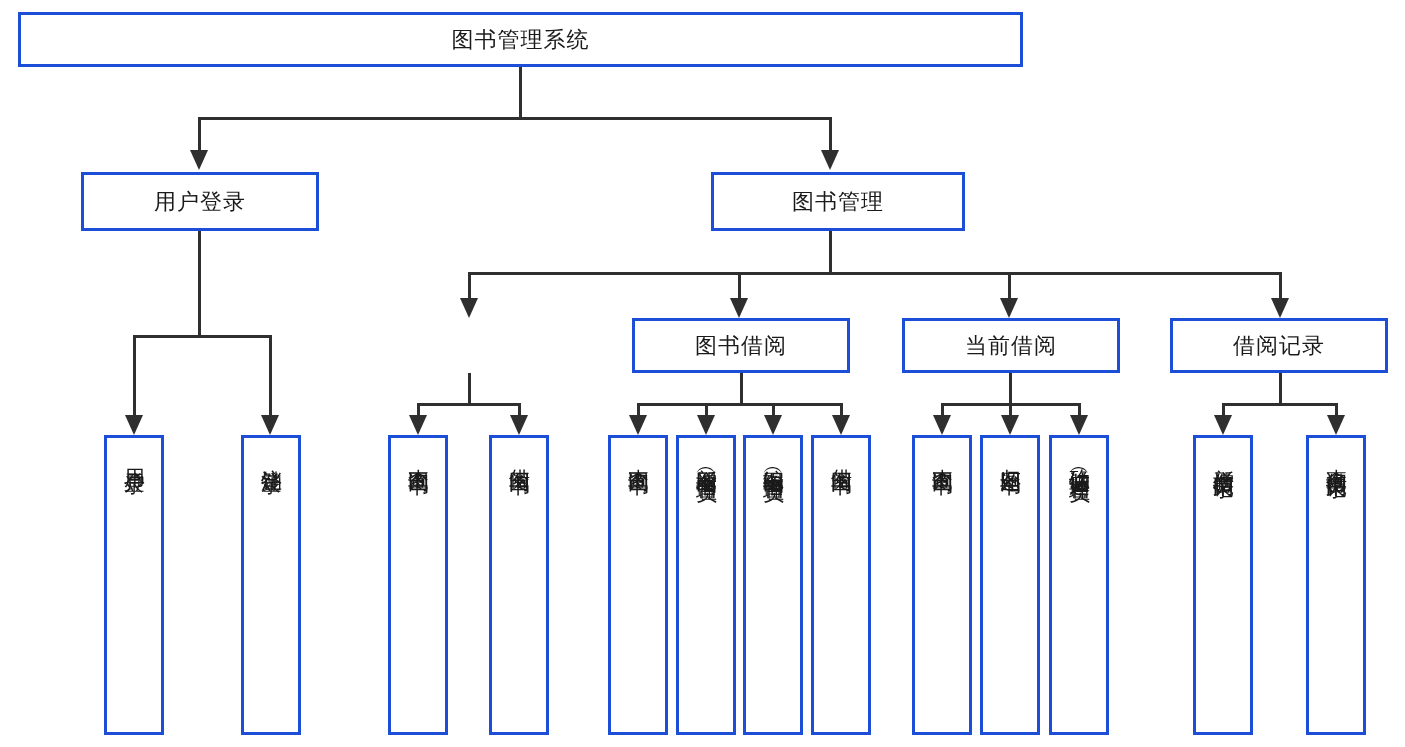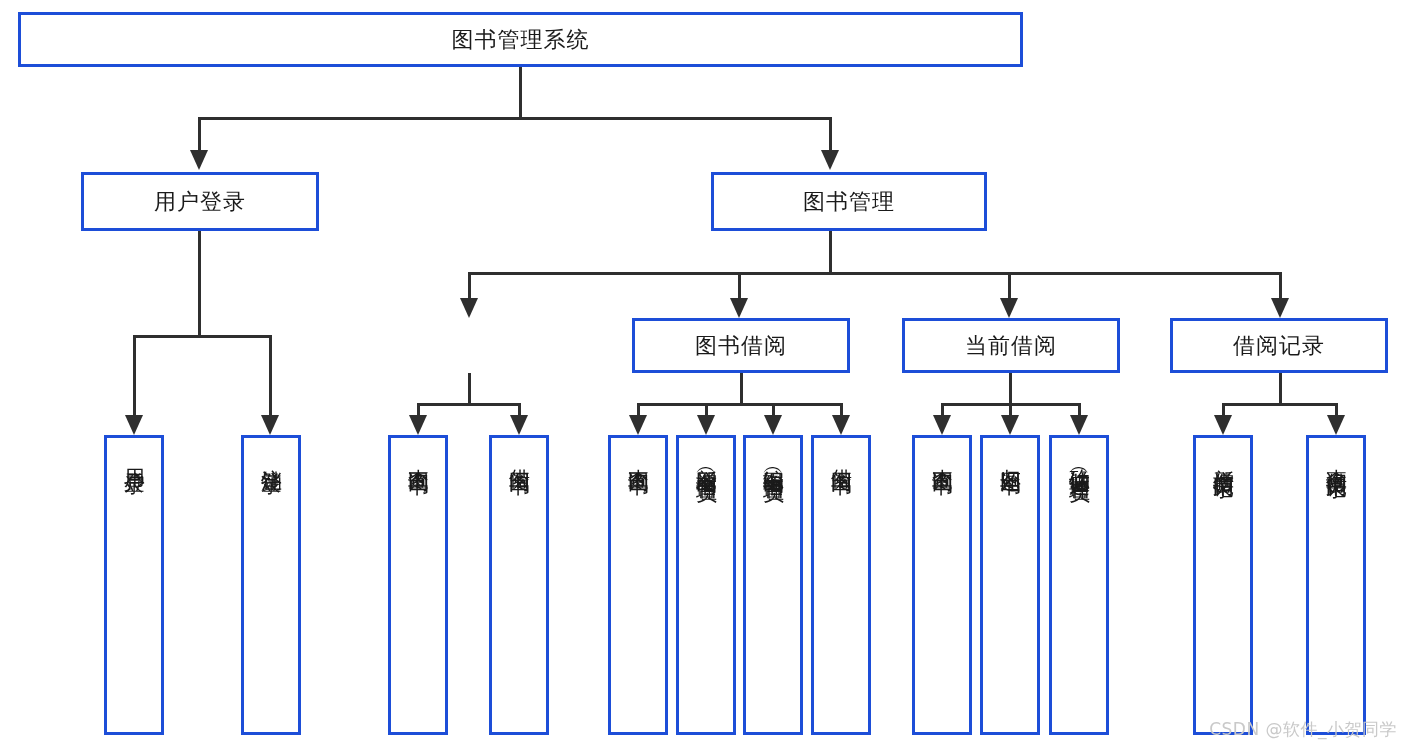--- a/index.html
+++ b/index.html
@@ -80,21 +80,21 @@
   <div class="edge hline" style="left:198px; top:117px; width:634px; height:3px;"></div>
 
   <div class="edge v" style="left:198px; top:117px; width:3px; height:35px;"></div>
   <div class="arrow" style="left:190px; top:150px;"></div>
   <div class="edge v" style="left:829px; top:117px; width:3px; height:35px;"></div>
   <div class="arrow" style="left:821px; top:150px;"></div>
 
   <div class="node h" style="left:81px; top:172px; width:238px; height:59px;">
     <span>用户登录</span>
   </div>
-  <div class="node h" style="left:711px; top:172px; width:276px; height:59px;">
+  <div class="node h" style="left:711px; top:172px; width:254px; height:59px;">
     <span>图书管理</span>
   </div>
 
   <div class="edge v" style="left:198px; top:231px; width:3px; height:106px;"></div>
   <div class="edge hline" style="left:133px; top:335px; width:139px; height:3px;"></div>
   <div class="edge v" style="left:133px; top:335px; width:3px; height:82px;"></div>
   <div class="arrow" style="left:125px; top:415px;"></div>
   <div class="edge v" style="left:269px; top:335px; width:3px; height:82px;"></div>
   <div class="arrow" style="left:261px; top:415px;"></div>
 
@@ -190,15 +190,14 @@
     <span class="leaf-label">确认归还（管理员）</span>
   </div>
 
   <div class="node leaf" style="left:1193px; top:435px; width:60px; height:300px;">
     <span class="leaf-label">新增借阅记录</span>
   </div>
   <div class="node leaf" style="left:1306px; top:435px; width:60px; height:300px;">
     <span class="leaf-label">查询借阅记录</span>
   </div>
 
-  <div id="watermark">CSDN @软件_小贺同学</div>
 
 </div>
 
 </body></html>

